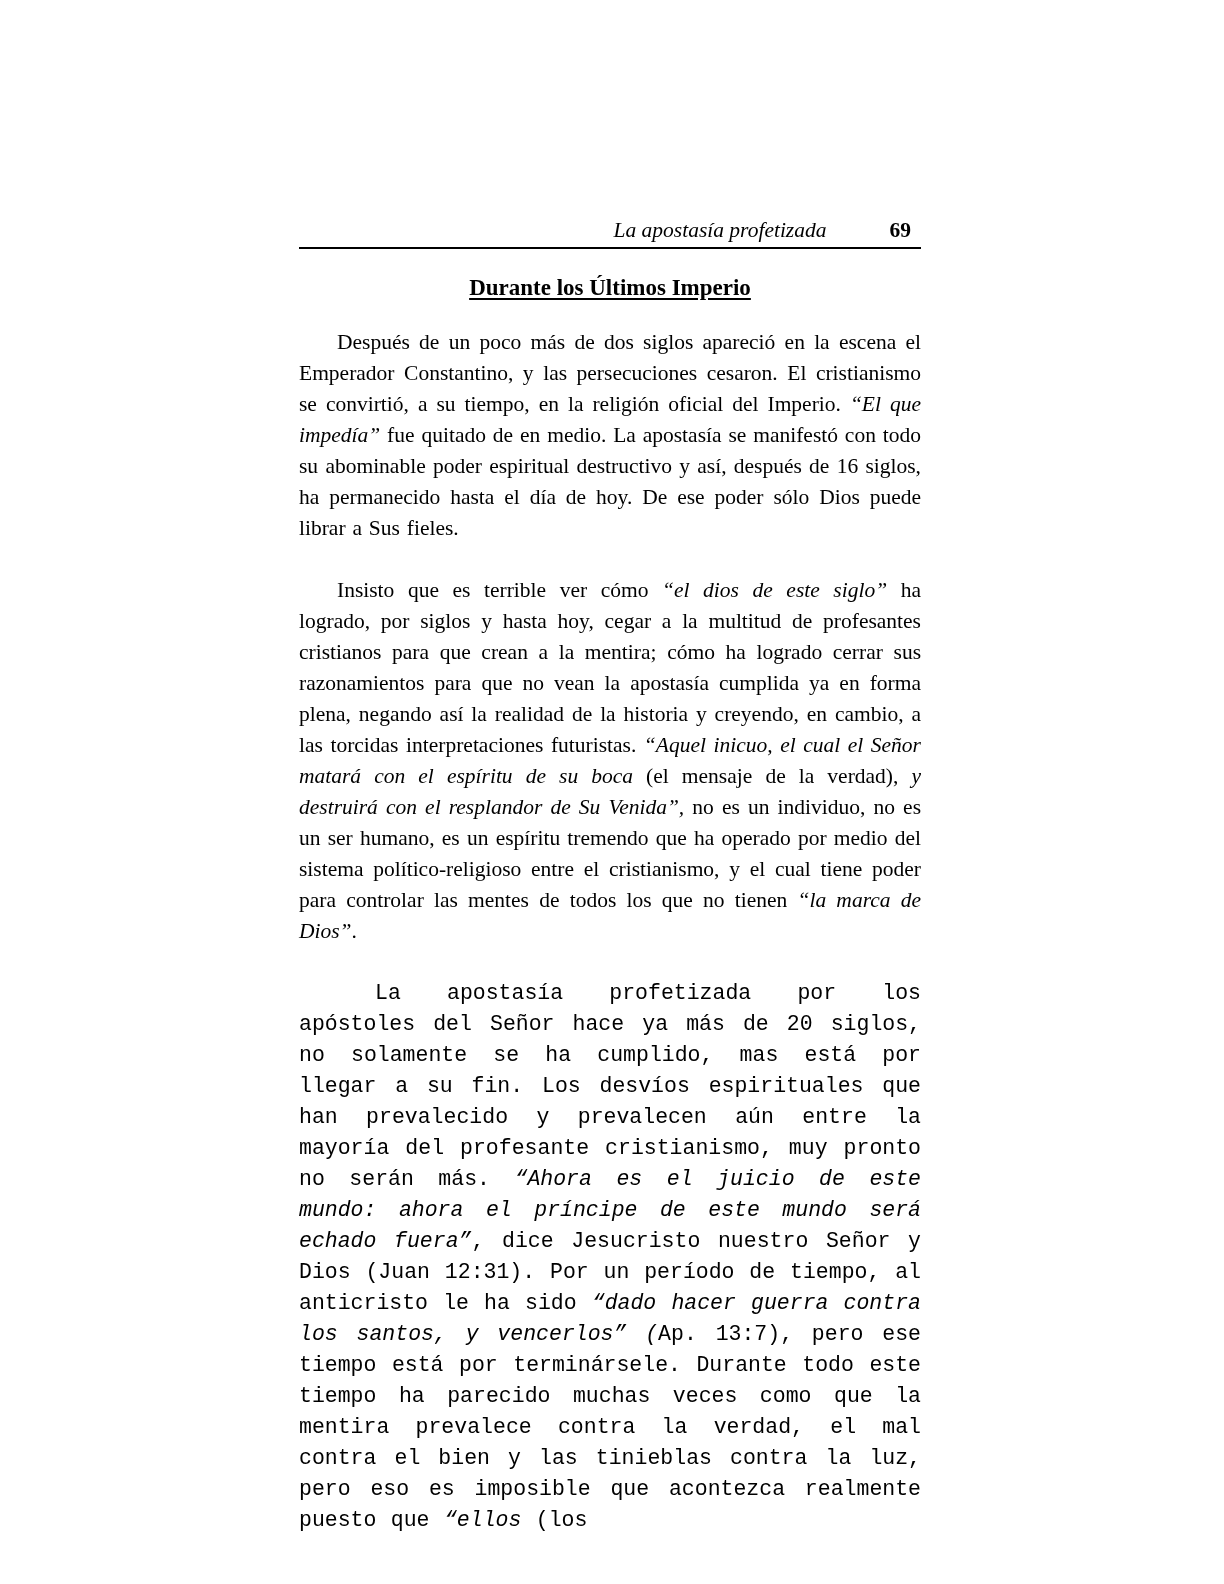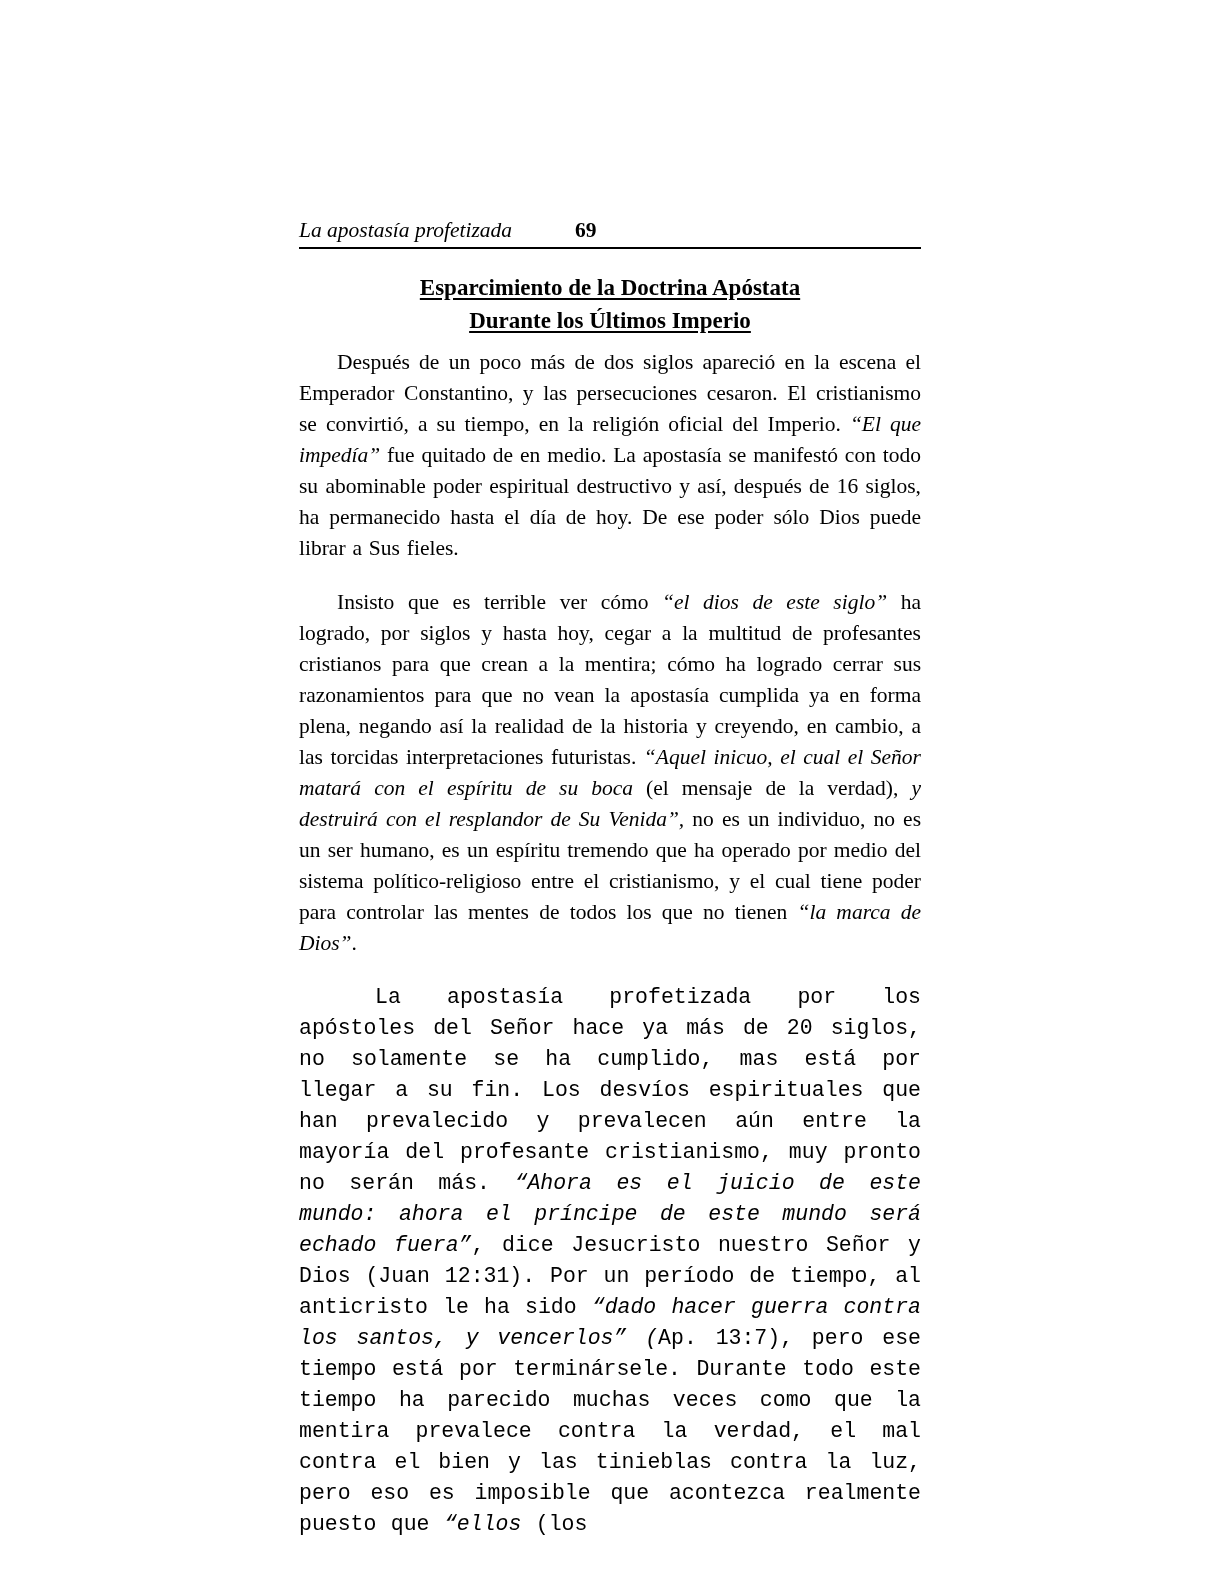--- a/index.html
+++ b/index.html
@@ -19,21 +19,21 @@
   }
   .content {
     position: absolute;
     left: 299px;
     top: 0;
     width: 622px;
   }
   .running-header {
     margin-top: 218px;
     display: flex;
-    justify-content: flex-start;
+    justify-content: flex-end;
     align-items: baseline;
     font-size: 21.5px;
     line-height: 24px;
     padding-right: 10px;
   }
   .running-title {
     font-style: italic;
   }
   .page-number {
     font-weight: bold;
@@ -57,24 +57,24 @@
     text-underline-offset: 3px;
   }
   p.body-par {
     margin: 0;
     text-align: justify;
     font-size: 21.5px;
     line-height: 31px;
     word-spacing: 1.5px;
   }
   p.first-par {
-    margin-top: 10px;
+    margin-top: 23px;
   }
   p.par-gap {
-    margin-top: 23px;
+    margin-top: 31px;
   }
   .indent-normal {
     text-indent: 38px;
   }
   .indent-large {
     text-indent: 76px;
     font-family: Liberation Mono, monospace;
   }
 </style>
 </head>
@@ -85,23 +85,20 @@
 
     <div class="running-header">
       <span class="running-title">La apostasía profetizada</span>
       <span class="page-number">69</span>
     </div>
 
     <hr class="header-rule">
 
     <div class="doc-title">
       <div>
-        <span class="title-line">Esparcimiento de la Doctrina Apóstata</span>
-      </div>
-      <div>
         <span class="title-line">Durante los Últimos Imperio</span>
       </div>
     </div>
 
     <p class="body-par first-par indent-normal"><span>Después de un poco más de dos siglos apareció en la escena el Emperador Constantino, y las persecuciones cesaron. El cristianismo se convirtió, a su tiempo, en la religión oficial del Imperio. </span><span style="font-style: italic;">“El que impedía”</span><span> fue quitado de en medio. La apostasía se manifestó con todo su abominable poder espiritual destructivo y así, después de 16 siglos, ha permanecido hasta el día de hoy. De ese poder sólo Dios puede librar a Sus fieles.</span></p>
 
     <p class="body-par par-gap indent-normal"><span>Insisto que es terrible ver cómo </span><span style="font-style: italic;">“el dios de este siglo”</span><span> ha logrado, por siglos y hasta hoy, cegar a la multitud de profesantes cristianos para que crean a la mentira; cómo ha logrado cerrar sus razonamientos para que no vean la apostasía cumplida ya en forma plena, negando así la realidad de la historia y creyendo, en cambio, a las torcidas interpretaciones futuristas. </span><span style="font-style: italic;">“Aquel inicuo, el cual el Señor matará con el espíritu de su boca</span><span> (el mensaje de la verdad), </span><span style="font-style: italic;">y destruirá con el resplandor de Su Venida”,</span><span> no es un individuo, no es un ser humano, es un espíritu tremendo que ha operado por medio del sistema político-religioso entre el cristianismo, y el cual tiene poder para controlar las mentes de todos los que no tienen </span><span style="font-style: italic;">“la marca de Dios”</span><span>.</span></p>
 
     <p class="body-par par-gap indent-large"><span>La apostasía profetizada por los apóstoles del Señor hace ya más de 20 siglos, no solamente se ha cumplido, mas está por llegar a su fin. Los desvíos espirituales que han prevalecido y prevalecen aún entre la mayoría del profesante cristianismo, muy pronto no serán más. </span><span style="font-style: italic;">“Ahora es el juicio de este mundo: ahora el príncipe de este mundo será echado fuera”</span><span>, dice Jesucristo nuestro Señor y Dios (Juan 12:31). Por un período de tiempo, al anticristo le ha sido </span><span style="font-style: italic;">“dado hacer guerra contra los santos, y vencerlos” (</span><span>Ap. 13:7), pero ese tiempo está por terminársele. Durante todo este tiempo ha parecido muchas veces como que la mentira prevalece contra la verdad, el mal contra el bien y las tinieblas contra la luz, pero eso es imposible que acontezca realmente puesto que </span><span style="font-style: italic;">“ellos</span><span> (los</span></p>
 

